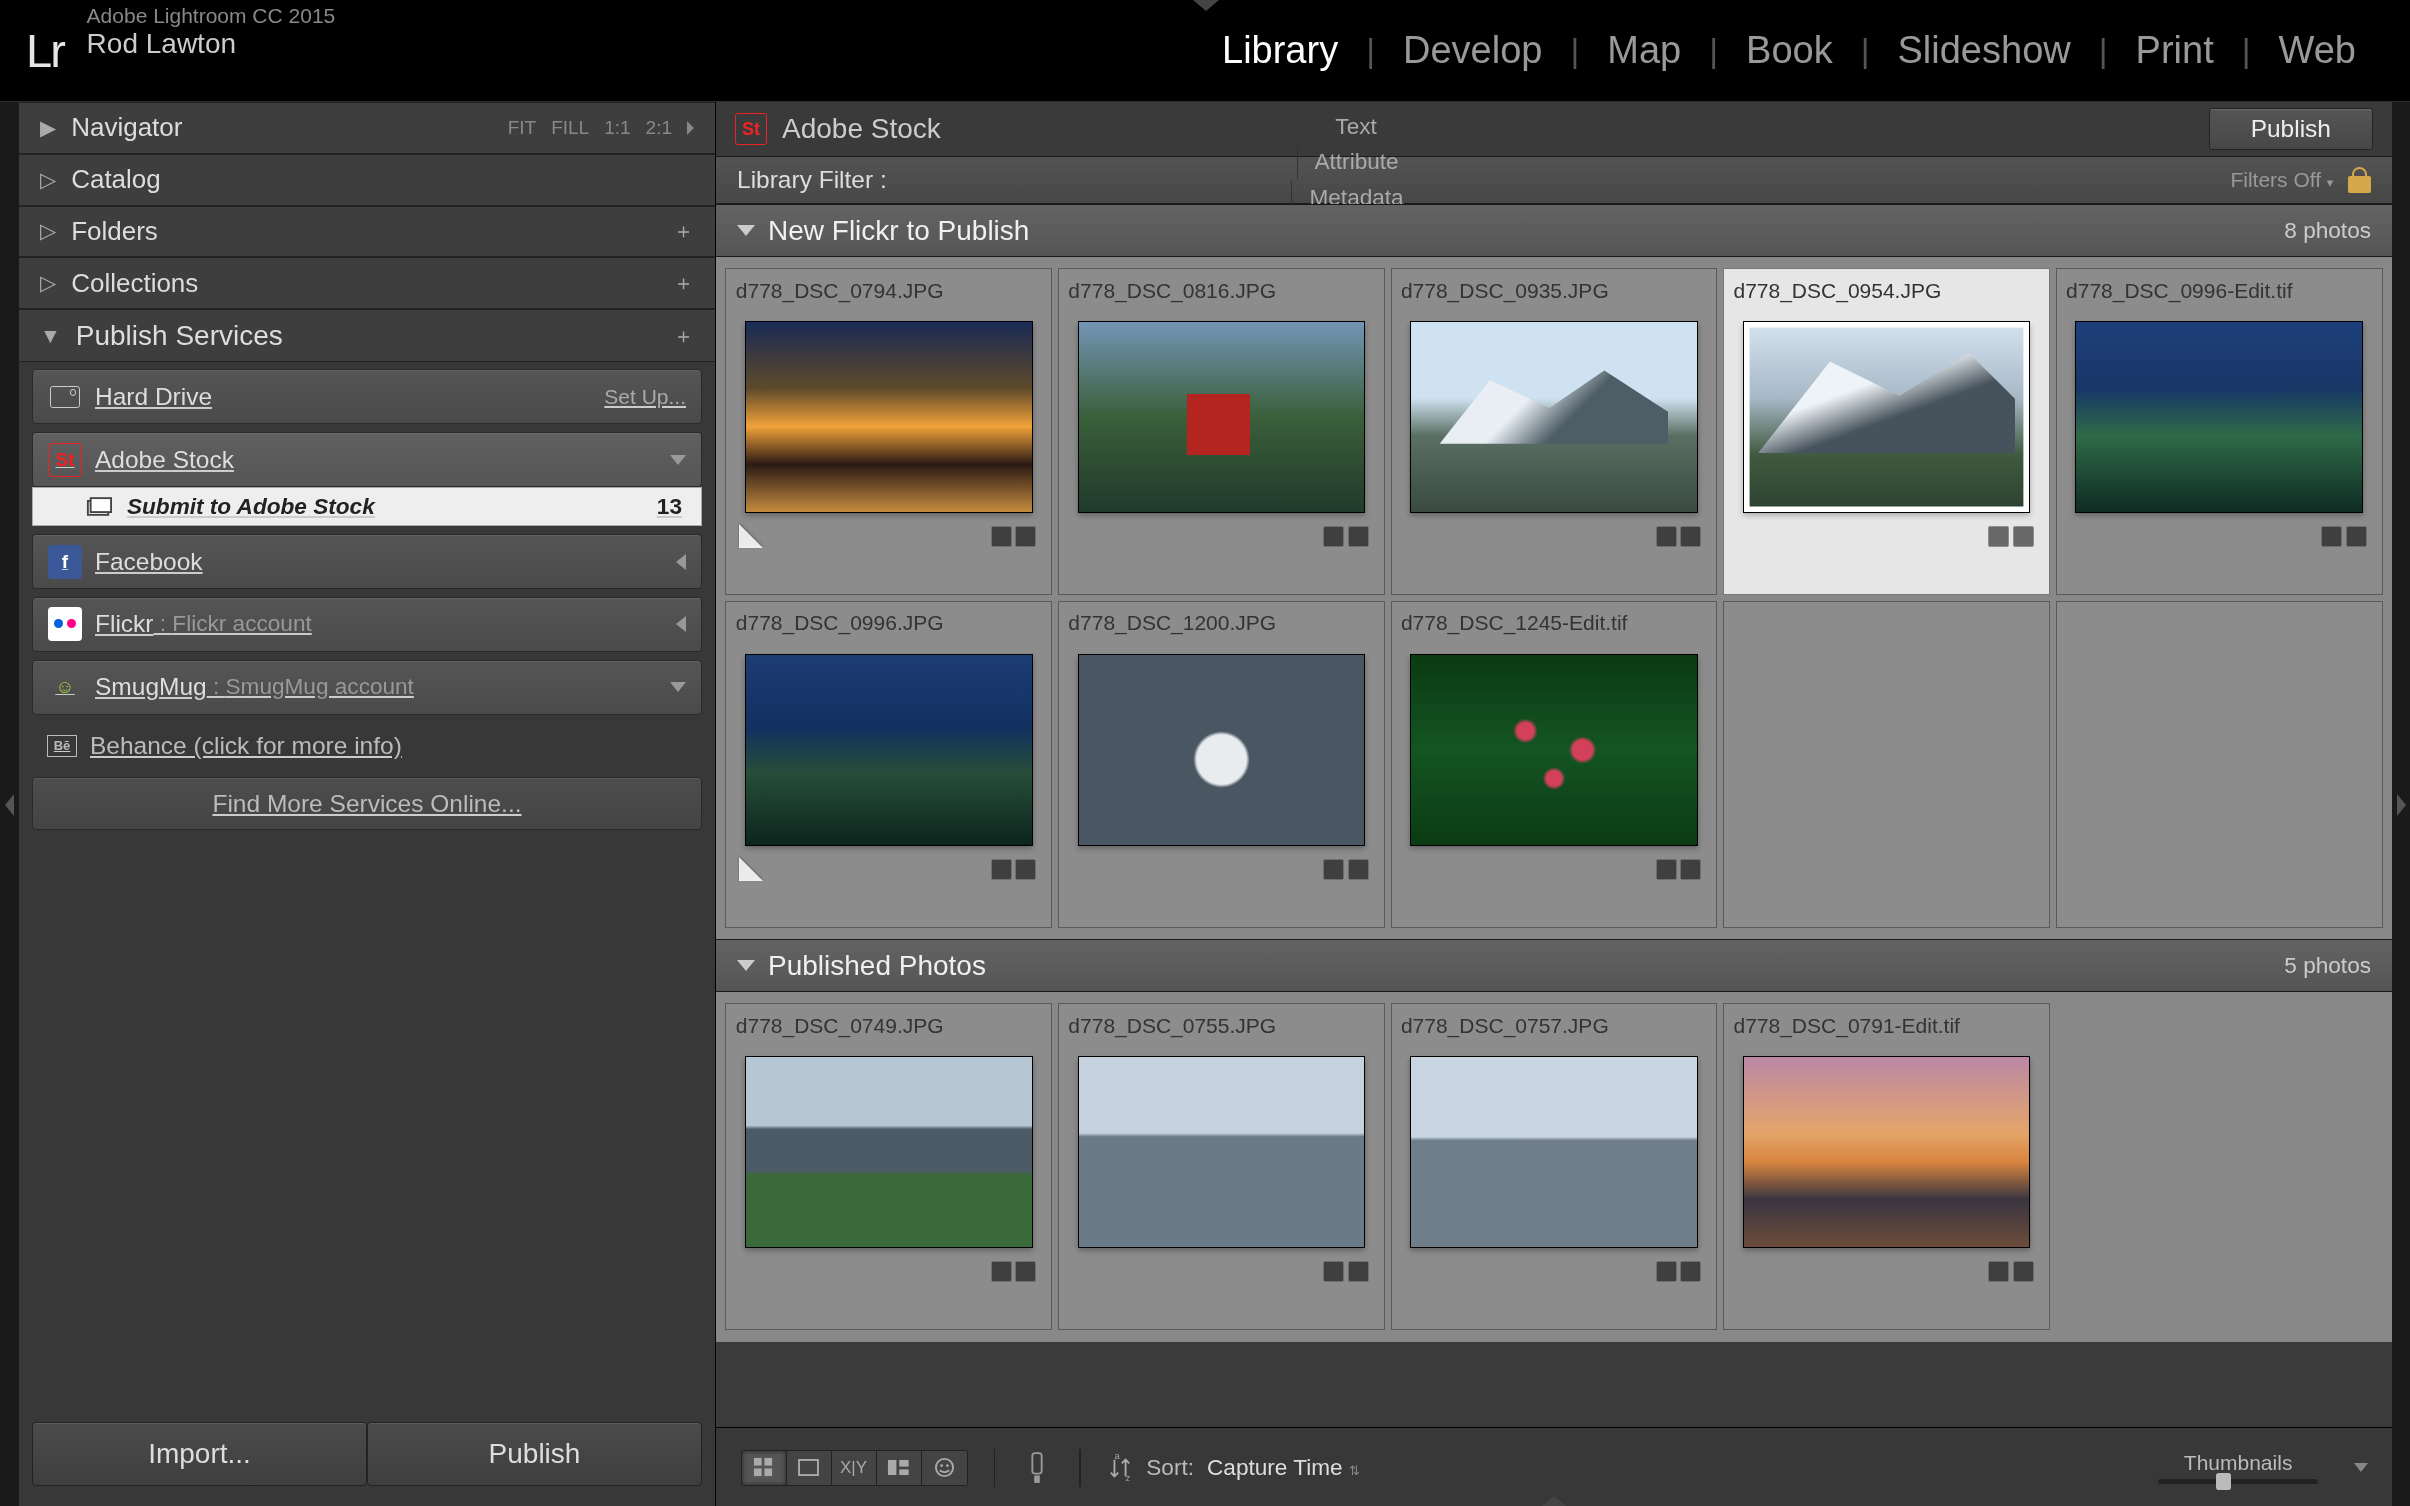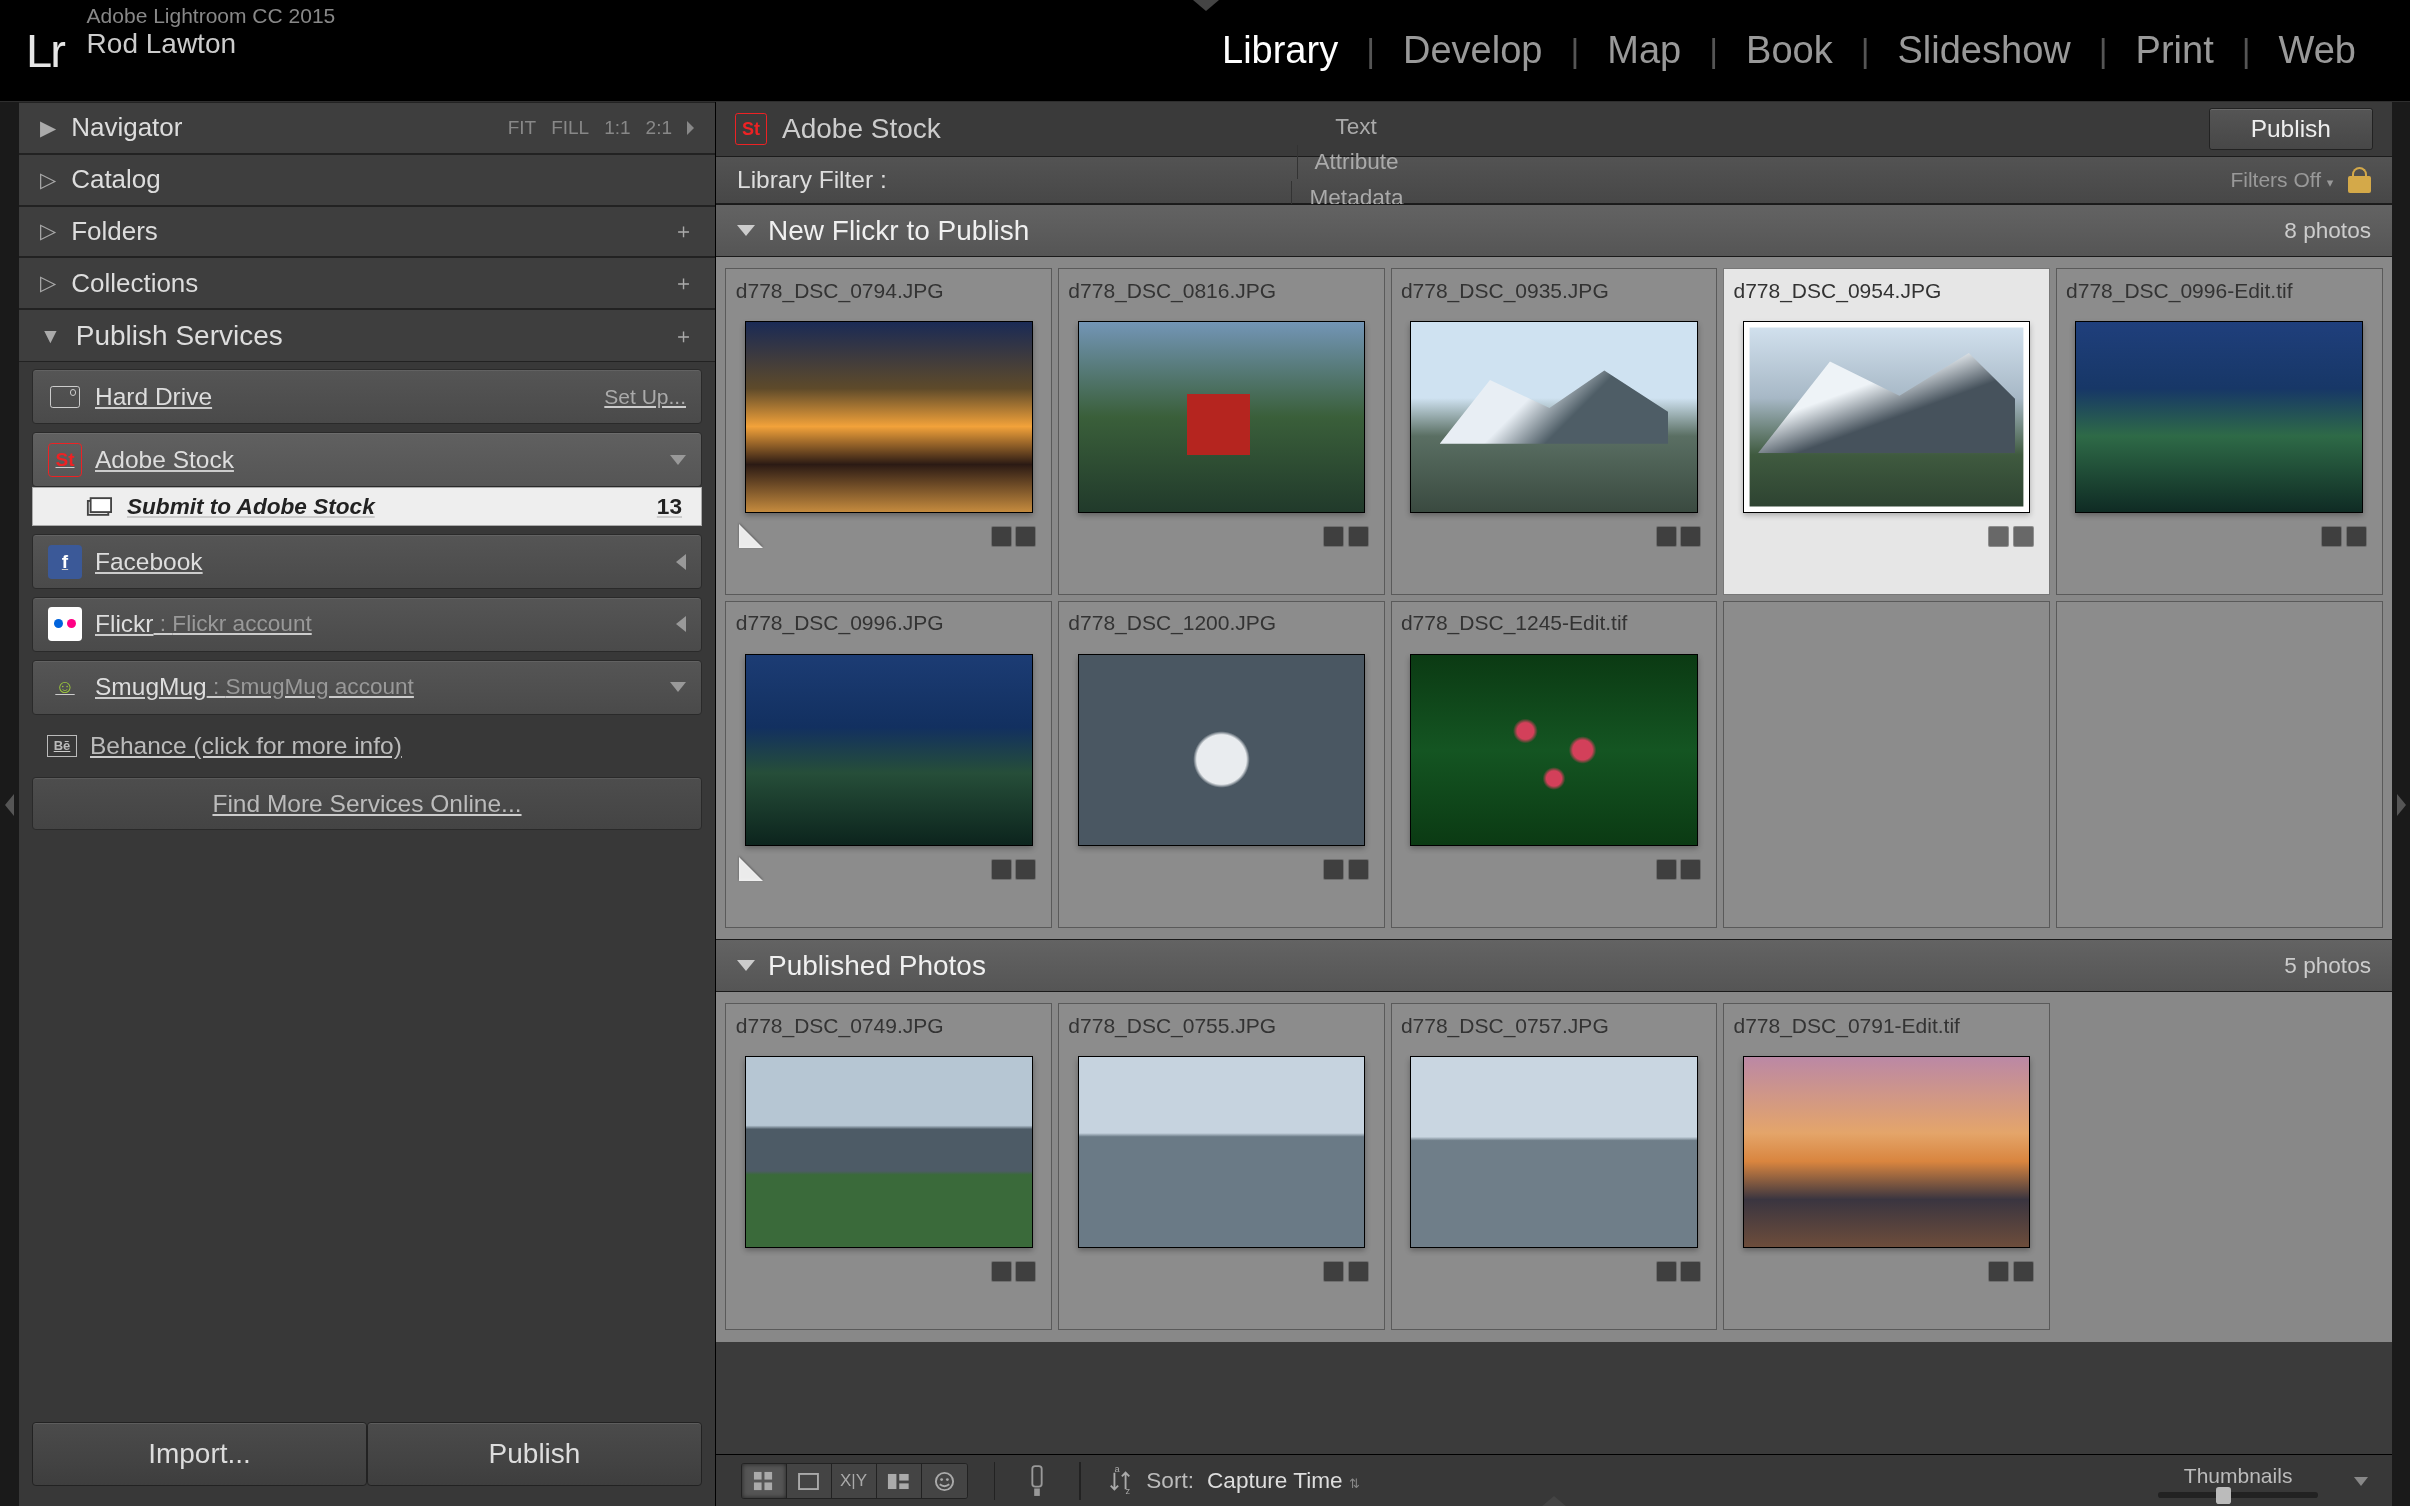--- a/index.html
+++ b/index.html
@@ -98,21 +98,21 @@
 .thumb.fjord2{background:linear-gradient(#1c3c74 0%,#123060 38%,#264e39 62%,#0c241d 100%);}
 .thumb.boat{background:radial-gradient(circle at 50% 55%,#e9ecef 0 14%,#4a5762 16% 100%);}
 .thumb.flowers{background:radial-gradient(circle at 60% 50%,#d3405a 0 5%,transparent 7%),radial-gradient(circle at 40% 40%,#d3405a 0 4%,transparent 6%),radial-gradient(circle at 50% 65%,#d3405a 0 4%,transparent 6%),linear-gradient(#0b3a13,#145522,#0b3a13);}
 .thumb.town1{background:linear-gradient(#b6c6d3 0 36%,#4d5b66 38% 60%,#3a6a3a 62% 100%);}
 .thumb.town2{background:linear-gradient(#b0c1cf 0 36%,#51606c 38% 62%,#35603c 64% 100%);}
 .thumb.town3{background:linear-gradient(#c6d3df 0 40%,#6a7a86 42% 100%);}
 .thumb.town4{background:linear-gradient(#c9d6e1 0 42%,#6f7e89 44% 100%);}
 .thumb.dusk{background:linear-gradient(#bb88a5 0%,#e4a56a 40%,#d9853f 55%,#3a3540 75%,#6d4d3b 100%);}
 
 
-.toolbar{height:53px;display:flex;align-items:center;padding:0 24.5px;background:#383838;border-top:0.9px solid #000;gap:26px;}
+.toolbar{height:80px;display:flex;align-items:center;padding:0 24.5px;background:#383838;border-top:0.9px solid #000;gap:26px;}
 .view-switch{display:flex;gap:0;border:0.9px solid #222;border-radius:2.8px;overflow:hidden;}
 .view-switch .b{width:45px;height:34px;background:#444;border-right:0.9px solid #222;display:flex;align-items:center;justify-content:center;}
 .view-switch .b:last-child{border-right:none;}
 .view-switch .b.active{background:#555;box-shadow:inset 0 0 5.6px rgba(0,0,0,0.6);}
 .view-switch .b svg{fill:#aaa;}
 .tool-icon{width:32px;height:40px;display:flex;align-items:center;justify-content:center;}
 .sort-group{display:flex;align-items:center;gap:13px;font-size:22.6px;color:#bbb;}
 .sort-group .sel{color:#ddd;}
 .toolbar-right{margin-left:auto;display:flex;flex-direction:column;align-items:center;gap:3.8px;font-size:21px;color:#bbb;}
 .slider-track{width:160px;height:5.6px;background:#222;border-radius:2.8px;position:relative;}

